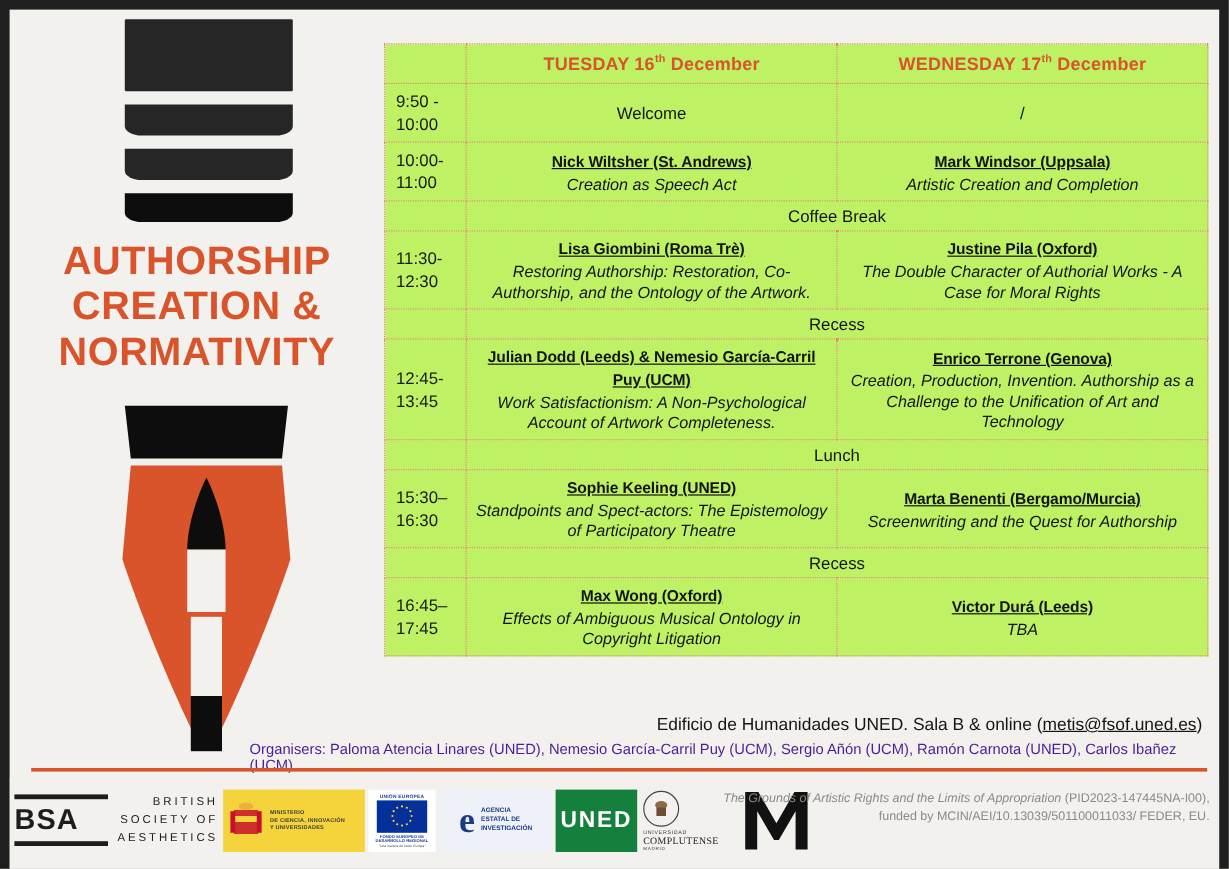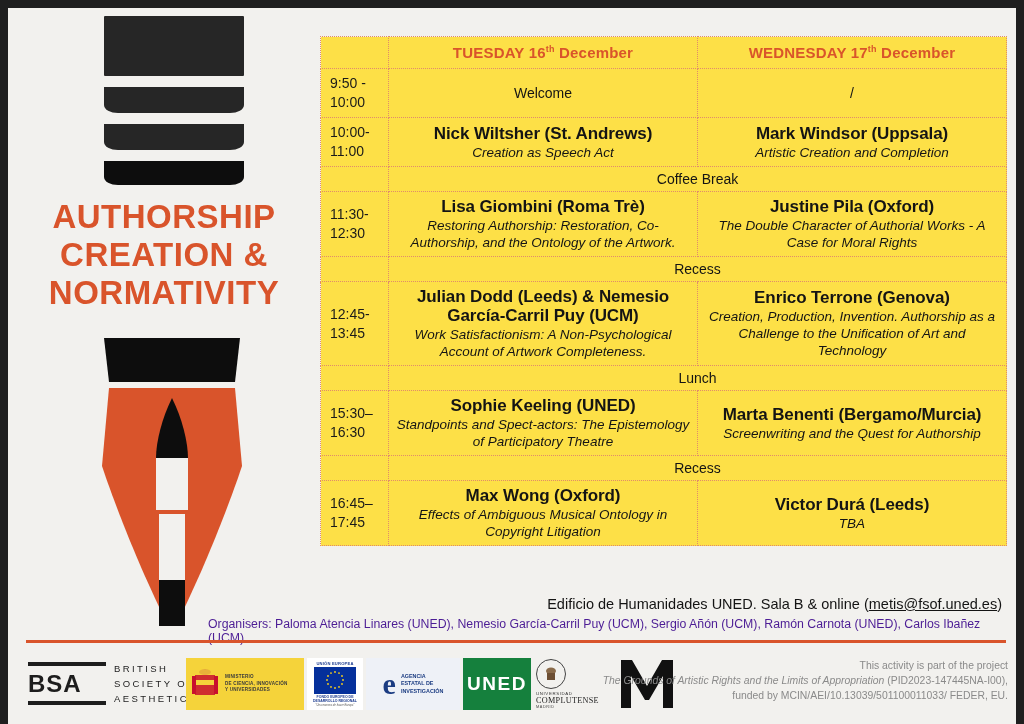--- a/index.html
+++ b/index.html
@@ -47,21 +47,21 @@
     position:absolute;left:312px;top:28px;width:686px;
   }
   table{
     border-collapse:collapse;width:686px;
     table-layout:fixed;
   }
   td,th{
     border:1px dotted #e08b6b;
     padding:5px 6px;
     vertical-align:middle;
-    background:#fde047;
+    background:#bef264;
   }
   col.timecol{width:68px;}
   col.daycol{width:309px;}
 
   th{
     color:#d9542b;
     font-weight:bold;
     font-size:15px;
     text-align:center;
     padding:7px 6px;
@@ -74,22 +74,22 @@
     text-align:left;
     line-height:19px;
     padding-left:9px;
   }
   td.cell{
     text-align:center;
     color:#141414;
     line-height:18px;
   }
   td.cell .spk{
-    font-weight:bold;font-size:17px;display:block;
-    line-height:19px;letter-spacing:-0.1px;
+    font-weight:bold;font-size:13px;display:block;
+    line-height:19px;letter-spacing:-0.1px;text-decoration:underline;
   }
   td.cell .ttl{
     font-style:italic;font-size:13.5px;display:block;
     line-height:17px;margin-top:1px;
   }
   td.cell .plain{font-size:14px;display:block;}
   td.breakrow{
     text-align:center;font-size:14px;color:#141414;
     padding:4px 6px;
   }
@@ -111,21 +111,21 @@
     position:absolute;left:18px;top:632px;width:980px;height:3px;
     background:#d9542b;
   }
 
   
   #footer{position:absolute;left:0;top:640px;width:1008px;height:76px;background:#f2f1ee;}
 
   .logo{position:absolute;top:0;}
 
   
-  #bsa{left:20px;top:10px;width:150px;height:52px;}
+  #bsa{left:4px;top:10px;width:150px;height:52px;text-align:right;}
   #bsa .bsaline{background:#1d1d1d;height:4px;width:78px;position:absolute;left:0;}
   #bsa .bsatxt{position:absolute;left:0;top:12px;font-weight:bold;font-size:24px;color:#1d1d1d;letter-spacing:1px;}
   #bsa .soc{position:absolute;left:86px;top:3px;font-size:9.5px;letter-spacing:2.4px;color:#1d1d1d;line-height:15px;}
 
   
   #minist{left:178px;top:10px;width:118px;height:52px;background:#f5d33a;
     display:flex;align-items:center;padding-left:4px;box-sizing:border-box;}
   #minist .shield{width:30px;height:34px;flex:0 0 30px;}
   #minist .mtxt{font-size:4.6px;line-height:6.4px;color:#3a3a3a;margin-left:5px;letter-spacing:0.2px;font-weight:bold;}
 
@@ -409,19 +409,18 @@
       <div class="ucmt3">MADRID</div>
     </div>
 
     <div class="logo" id="metis">
       <svg width="58" height="56" viewBox="0 0 58 56">
         <path d="M3,52 L3,4 L14,4 L29,30 L44,4 L55,4 L55,52 L45,52 L45,20 L31,44 L27,44 L13,20 L13,52 Z" fill="#111"></path>
       </svg>
     </div>
 
     <div id="project">
-      <div>This activity is part of the project</div>
       <div><span class="ital">The Grounds of Artistic Rights and the Limits of Appropriation</span><span>  (PID2023-147445NA-I00),</span></div>
       <div>funded by MCIN/AEI/10.13039/501100011033/ FEDER, EU.</div>
     </div>
 
   </div>
 </div>
 
 </body></html>

